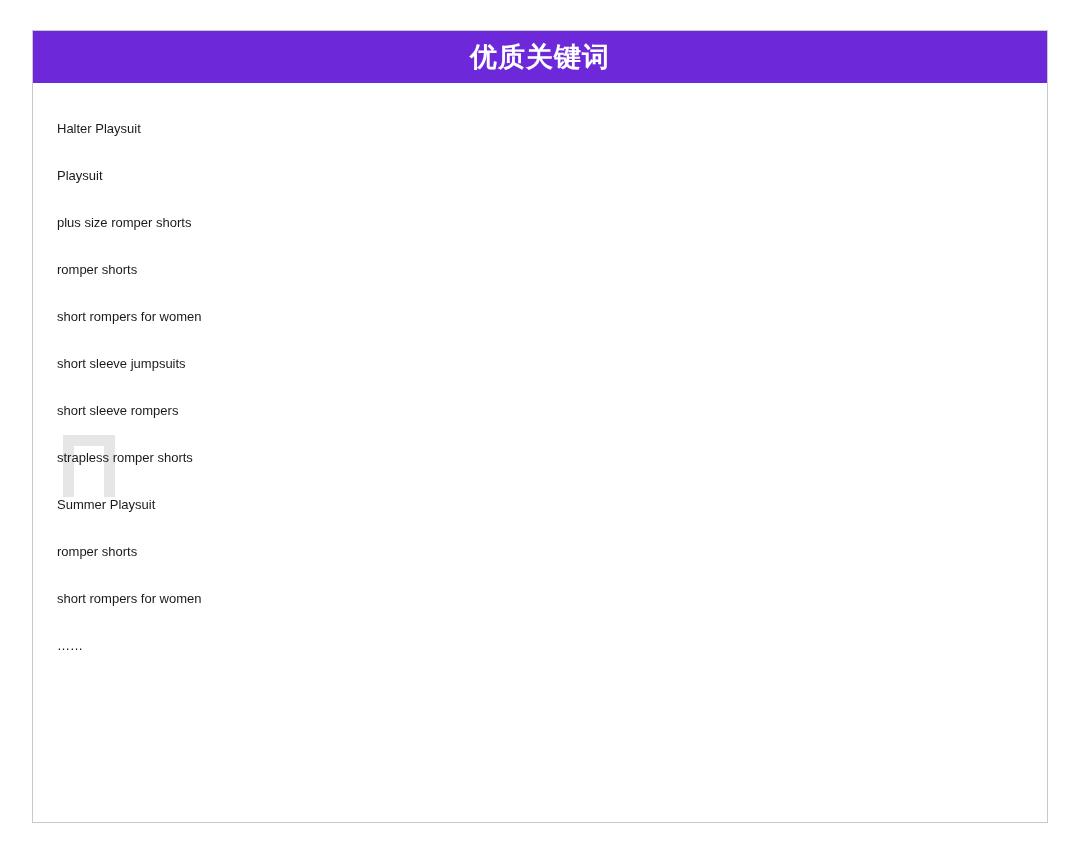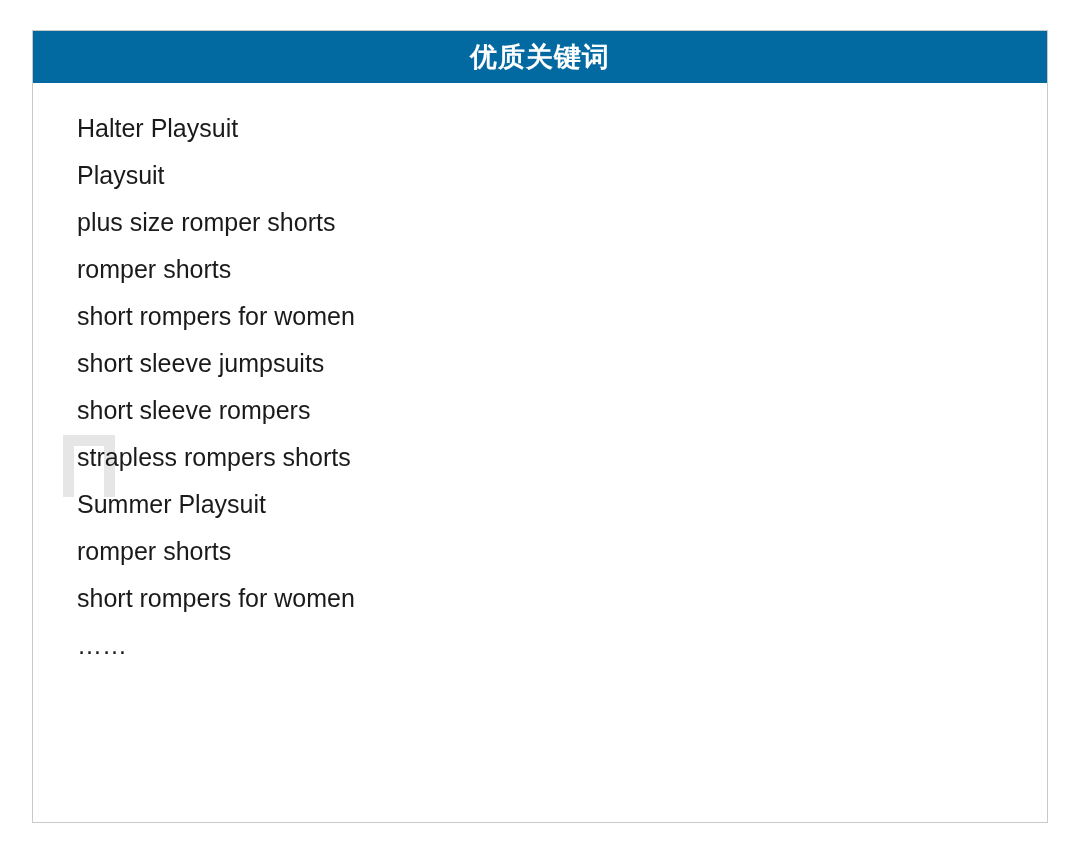--- a/index.html
+++ b/index.html
@@ -25,21 +25,21 @@
     top: 30px;
     width: 1016px;
     height: 793px;
     box-sizing: border-box;
     border: 1px solid #c9c9c9;
     background: #ffffff;
     overflow: hidden;
   }
   .card-header {
     height: 52px;
-    background: #0369a1;
+    background: #6d28d9;
     display: flex;
     align-items: center;
     justify-content: center;
     box-sizing: border-box;
   }
   .card-header-title {
     color: #ffffff;
     font-size: 27px;
     font-weight: bold;
     letter-spacing: 1px;
@@ -52,26 +52,25 @@
     box-sizing: border-box;
   }
   .keyword-list {
     position: relative;
     z-index: 2;
     list-style: none;
     margin: 0;
     padding: 0 0 0 24px;
   }
   .keyword-item {
-    font-size: 25px;
+    font-size: 13px;
     color: #1a1a1a;
     line-height: 47px;
     height: 47px;
     white-space: nowrap;
-    margin-left: 20px;
   }
   .watermark {
     position: absolute;
     left: 30px;
     top: 352px;
     z-index: 1;
     display: flex;
     align-items: center;
     pointer-events: none;
     user-select: none;
@@ -136,21 +135,21 @@
       </div>
 
       <ul class="keyword-list">
         <li class="keyword-item">Halter Playsuit</li>
         <li class="keyword-item">Playsuit</li>
         <li class="keyword-item">plus size romper shorts</li>
         <li class="keyword-item">romper shorts</li>
         <li class="keyword-item">short rompers for women</li>
         <li class="keyword-item">short sleeve jumpsuits</li>
         <li class="keyword-item">short sleeve rompers</li>
-        <li class="keyword-item">strapless rompers shorts</li>
+        <li class="keyword-item">strapless romper shorts</li>
         <li class="keyword-item">Summer Playsuit</li>
         <li class="keyword-item">romper shorts</li>
         <li class="keyword-item">short rompers for women</li>
         <li class="keyword-item">……</li>
       </ul>
 
     </div>
   </div>
 </div>
 

